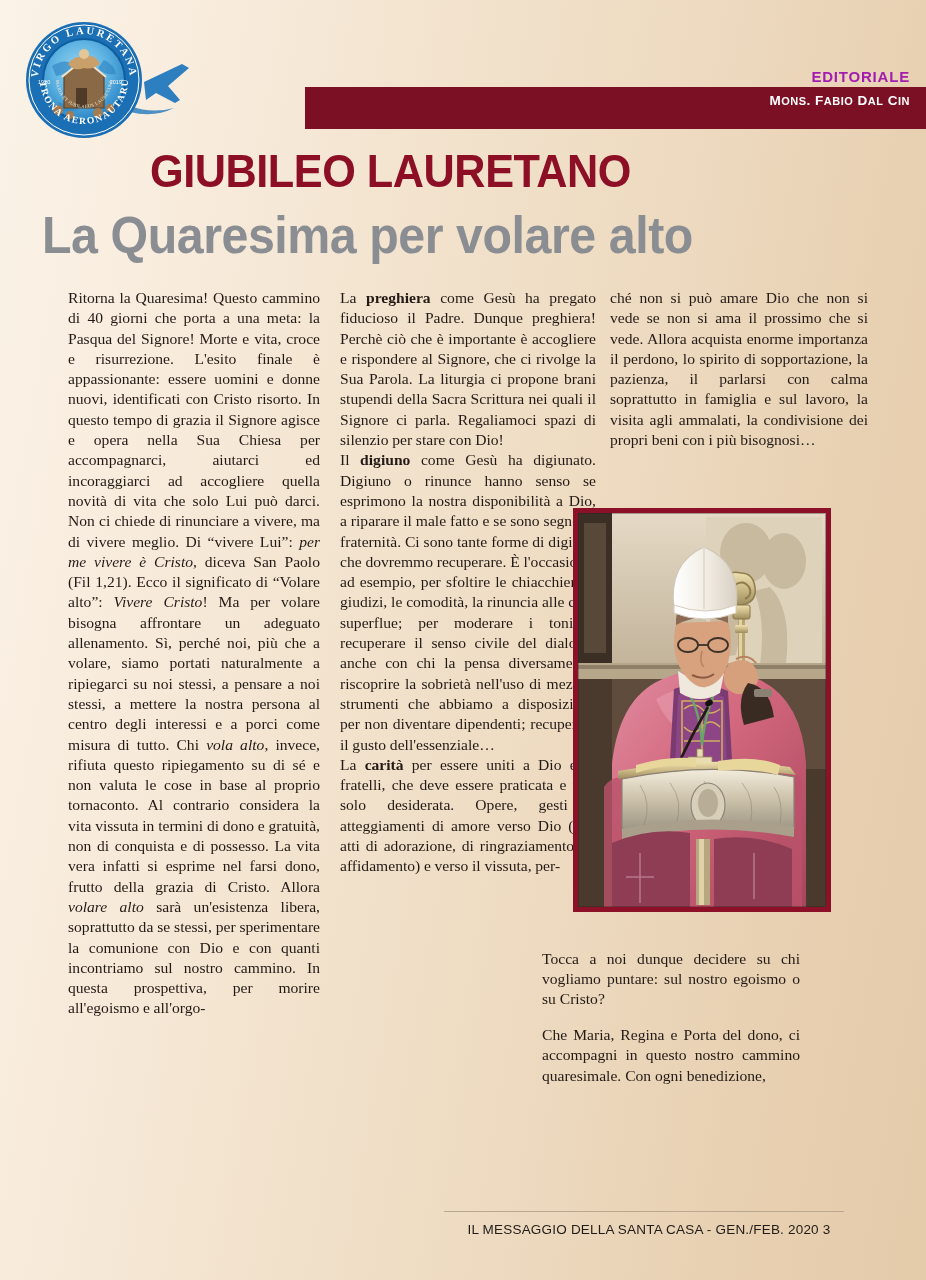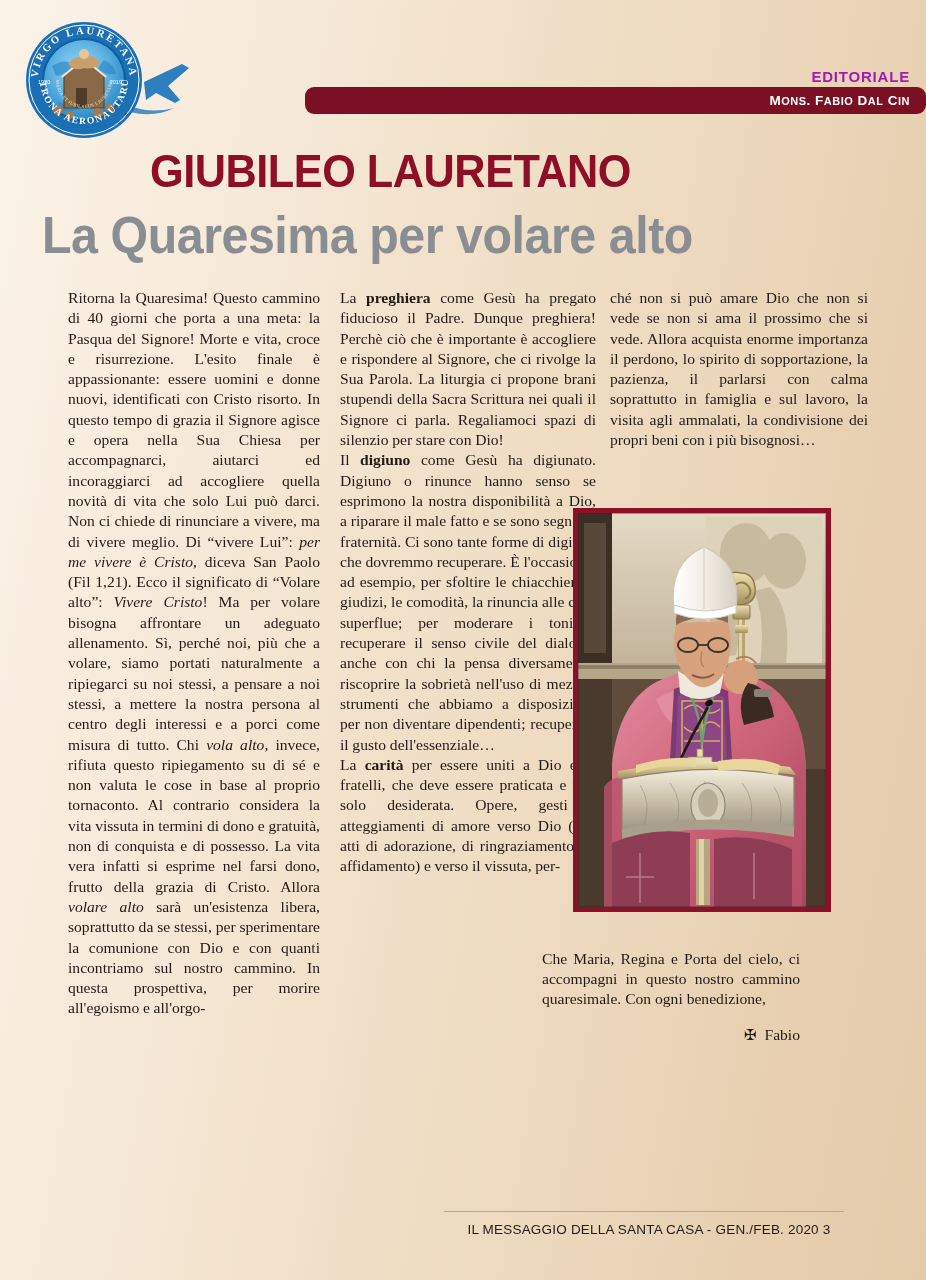--- a/index.html
+++ b/index.html
@@ -16,23 +16,22 @@
   .logo-wrap svg{display:block;}
 
   
   .editoriale{
     position:absolute;right:16px;top:68px;
     font-family:"Liberation Sans",sans-serif;
     font-weight:bold;font-size:15px;letter-spacing:.8px;
     color:#a21caf;
   }
   .author-band{
-    position:absolute;left:305px;top:87px;right:0;height:27px;
+    position:absolute;left:305px;top:87px;right:0;height:42px;
     background:#7b1024;
-    border-radius:9px;
   }
   .author-band .inner{
     position:absolute;right:16px;top:0;height:27px;line-height:27px;
     color:#ffffff;font-family:"Liberation Sans",sans-serif;
     font-weight:bold;font-size:13.5px;letter-spacing:.5px;
   }
   .author-band .inner .sm{font-size:11px;}
 
   
   .title-main{
@@ -332,20 +331,20 @@
       <g stroke="#c78ea0" stroke-width="1.6" fill="none" opacity=".7">
         <path d="M62 340 l0 50 M48 364 l28 0"></path>
         <path d="M176 340 l0 46"></path>
       </g>
 
       <rect width="248" height="394" fill="none" stroke="#2a2018" stroke-width="2" opacity=".35"></rect>
     </svg>
   </div>
 
   <div id="col3-bottom" style="top:933px;">
-    <p>Che Maria, Regina e Porta del cielo, ci accompagni in questo nostro cammino quaresimale. Con ogni benedizione,</p>
-    <span class="sig"><span class="cross">✠</span>&nbsp;&nbsp;<span>Fabio</span></span>
+    <p>Tocca a noi dunque decidere su chi vogliamo puntare: sul nostro egoismo o su Cristo?</p>
+    <p>Che Maria, Regina e Porta del dono, ci accompagni in questo nostro cammino quaresimale. Con ogni benedizione,</p>
   </div>
 
   <div class="footer-rule"></div>
   <div class="footer-text">IL MESSAGGIO DELLA SANTA CASA - GEN./FEB. 2020 3</div>
 
 </div>
 
 </body></html>

